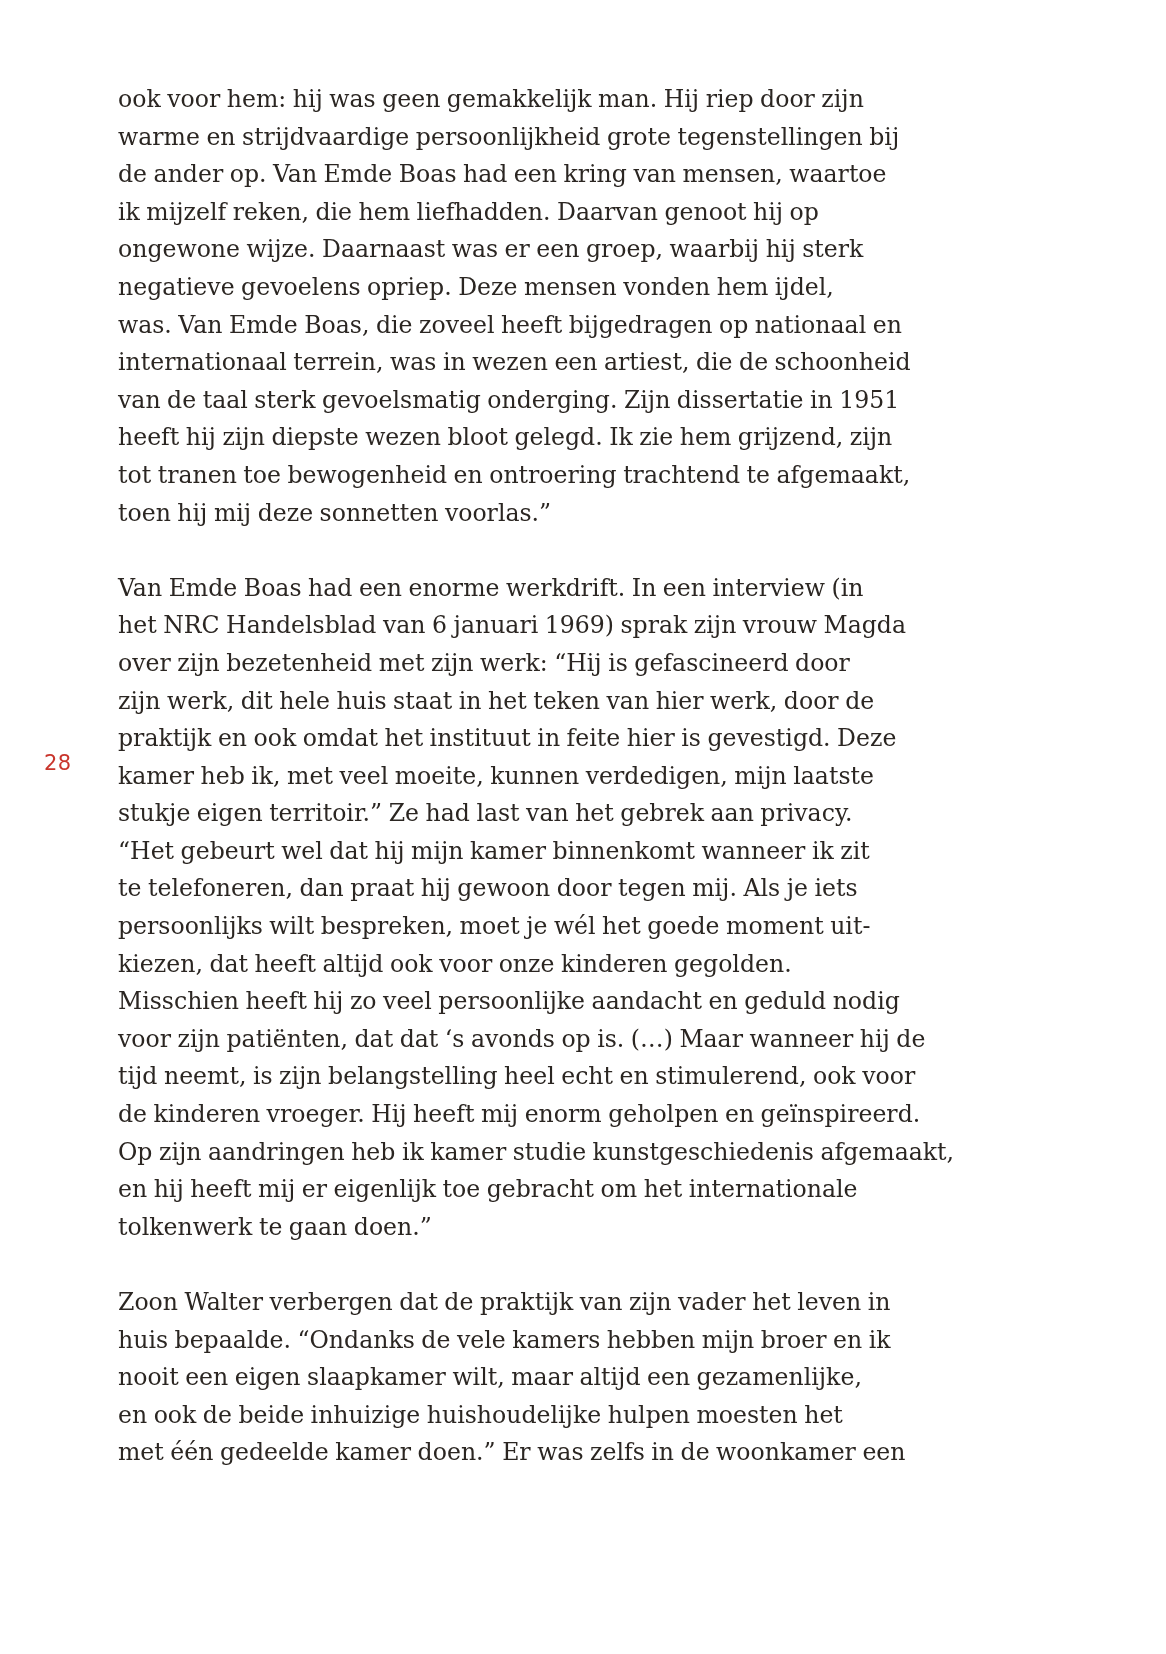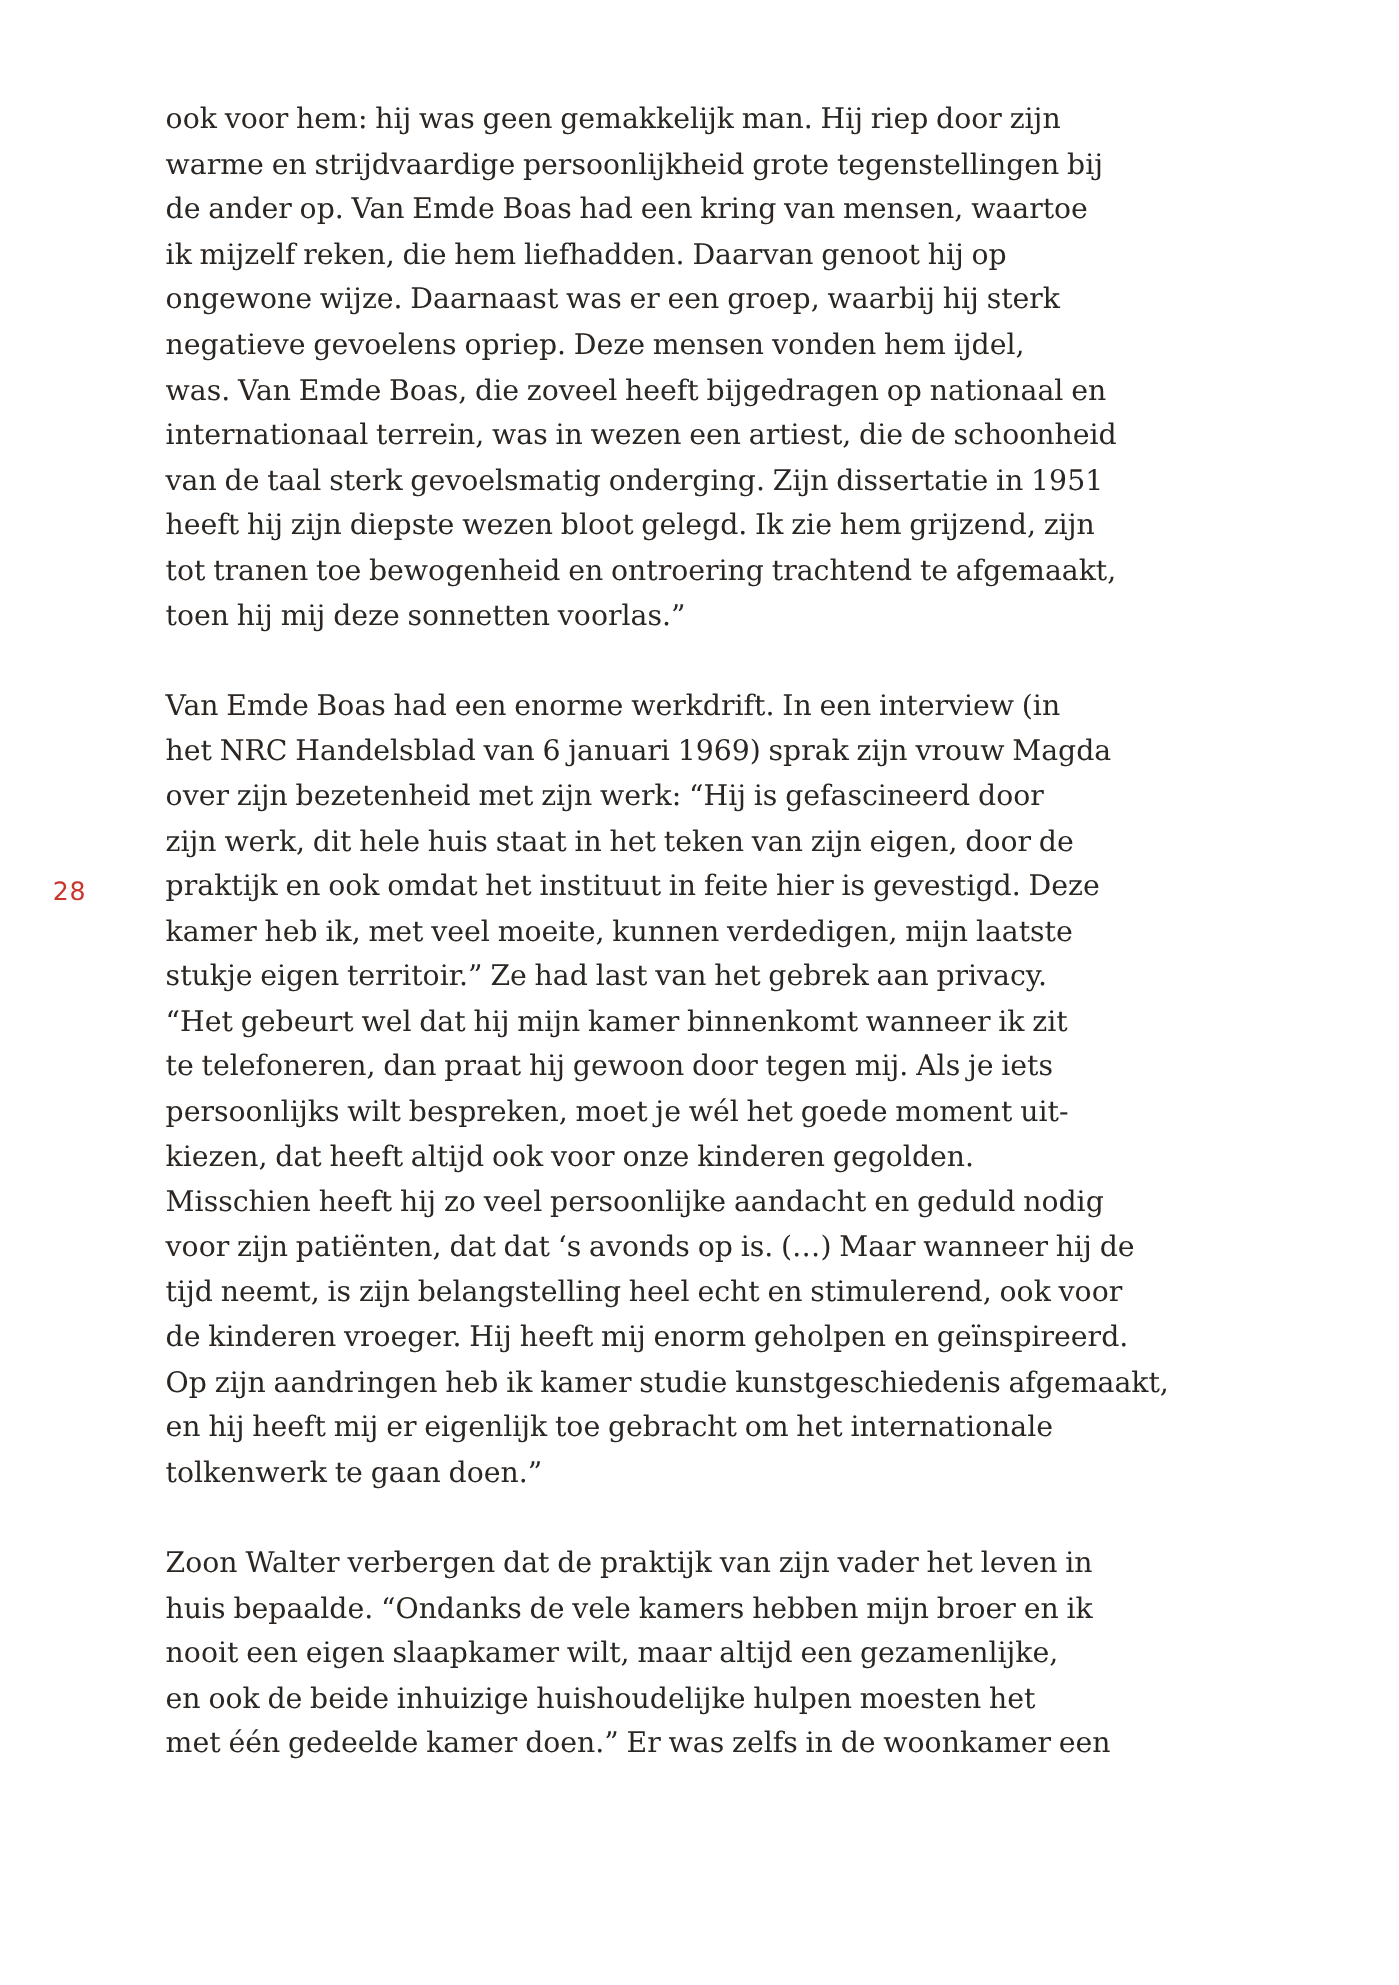--- a/index.html
+++ b/index.html
@@ -16,21 +16,21 @@
   .page {
     position: absolute;
     left: 0; top: 0;
     width: 1166px;
     height: 1654px;
     background: #ffffff;
   }
   .page-number {
     position: absolute;
     left: 44px;
-    top: 730px;
+    top: 750px;
     font-family: "DejaVu Sans", sans-serif;
     font-size: 21px;
     color: #c9352c;
     line-height: 26px;
     letter-spacing: 0.5px;
   }
   .body-text {
     position: absolute;
     left: 118px;
     top: 81px;
@@ -51,41 +51,41 @@
     display: block;
     height: 37.6px;
   }
 </style>
 </head>
 <body>
 
 <div class="page">
   <div class="page-number" style="color: rgb(201, 53, 44);">28</div>
 
-  <div class="body-text" style="color: rgb(43, 38, 34); margin-left: 20px;">
+  <div class="body-text" style="color: rgb(43, 38, 34);">
     <div>
       <span class="line">ook voor hem: hij was geen gemakkelijk man. Hij riep door zijn</span>
       <span class="line">warme en strijdvaardige persoonlijkheid grote tegenstellingen bij</span>
       <span class="line">de ander op. Van Emde Boas had een kring van mensen, waartoe</span>
       <span class="line">ik mijzelf reken, die hem liefhadden. Daarvan genoot hij op</span>
       <span class="line">ongewone wijze. Daarnaast was er een groep, waarbij hij sterk</span>
       <span class="line">negatieve gevoelens opriep. Deze mensen vonden hem ijdel,</span>
       <span class="line">was. Van Emde Boas, die zoveel heeft bijgedragen op nationaal en</span>
       <span class="line">internationaal terrein, was in wezen een artiest, die de schoonheid</span>
       <span class="line">van de taal sterk gevoelsmatig onderging. Zijn dissertatie in 1951</span>
       <span class="line">heeft hij zijn diepste wezen bloot gelegd. Ik zie hem grijzend, zijn</span>
       <span class="line">tot tranen toe bewogenheid en ontroering trachtend te afgemaakt,</span>
       <span class="line">toen hij mij deze sonnetten voorlas.”</span>
     </div>
     <span class="para-gap"></span>
     <div>
       <span class="line">Van Emde Boas had een enorme werkdrift. In een interview (in</span>
       <span class="line">het NRC Handelsblad van 6 januari 1969) sprak zijn vrouw Magda</span>
       <span class="line">over zijn bezetenheid met zijn werk: “Hij is gefascineerd door</span>
-      <span class="line">zijn werk, dit hele huis staat in het teken van zijn eigen, door de</span>
+      <span class="line">zijn werk, dit hele huis staat in het teken van hier werk, door de</span>
       <span class="line">praktijk en ook omdat het instituut in feite hier is gevestigd. Deze</span>
       <span class="line">kamer heb ik, met veel moeite, kunnen verdedigen, mijn laatste</span>
       <span class="line">stukje eigen territoir.” Ze had last van het gebrek aan privacy.</span>
       <span class="line">“Het gebeurt wel dat hij mijn kamer binnenkomt wanneer ik zit</span>
       <span class="line">te telefoneren, dan praat hij gewoon door tegen mij. Als je iets</span>
       <span class="line">persoonlijks wilt bespreken, moet je wél het goede moment uit-</span>
       <span class="line">kiezen, dat heeft altijd ook voor onze kinderen gegolden.</span>
       <span class="line">Misschien heeft hij zo veel persoonlijke aandacht en geduld nodig</span>
       <span class="line">voor zijn patiënten, dat dat ‘s avonds op is. (…) Maar wanneer hij de</span>
       <span class="line">tijd neemt, is zijn belangstelling heel echt en stimulerend, ook voor</span>

